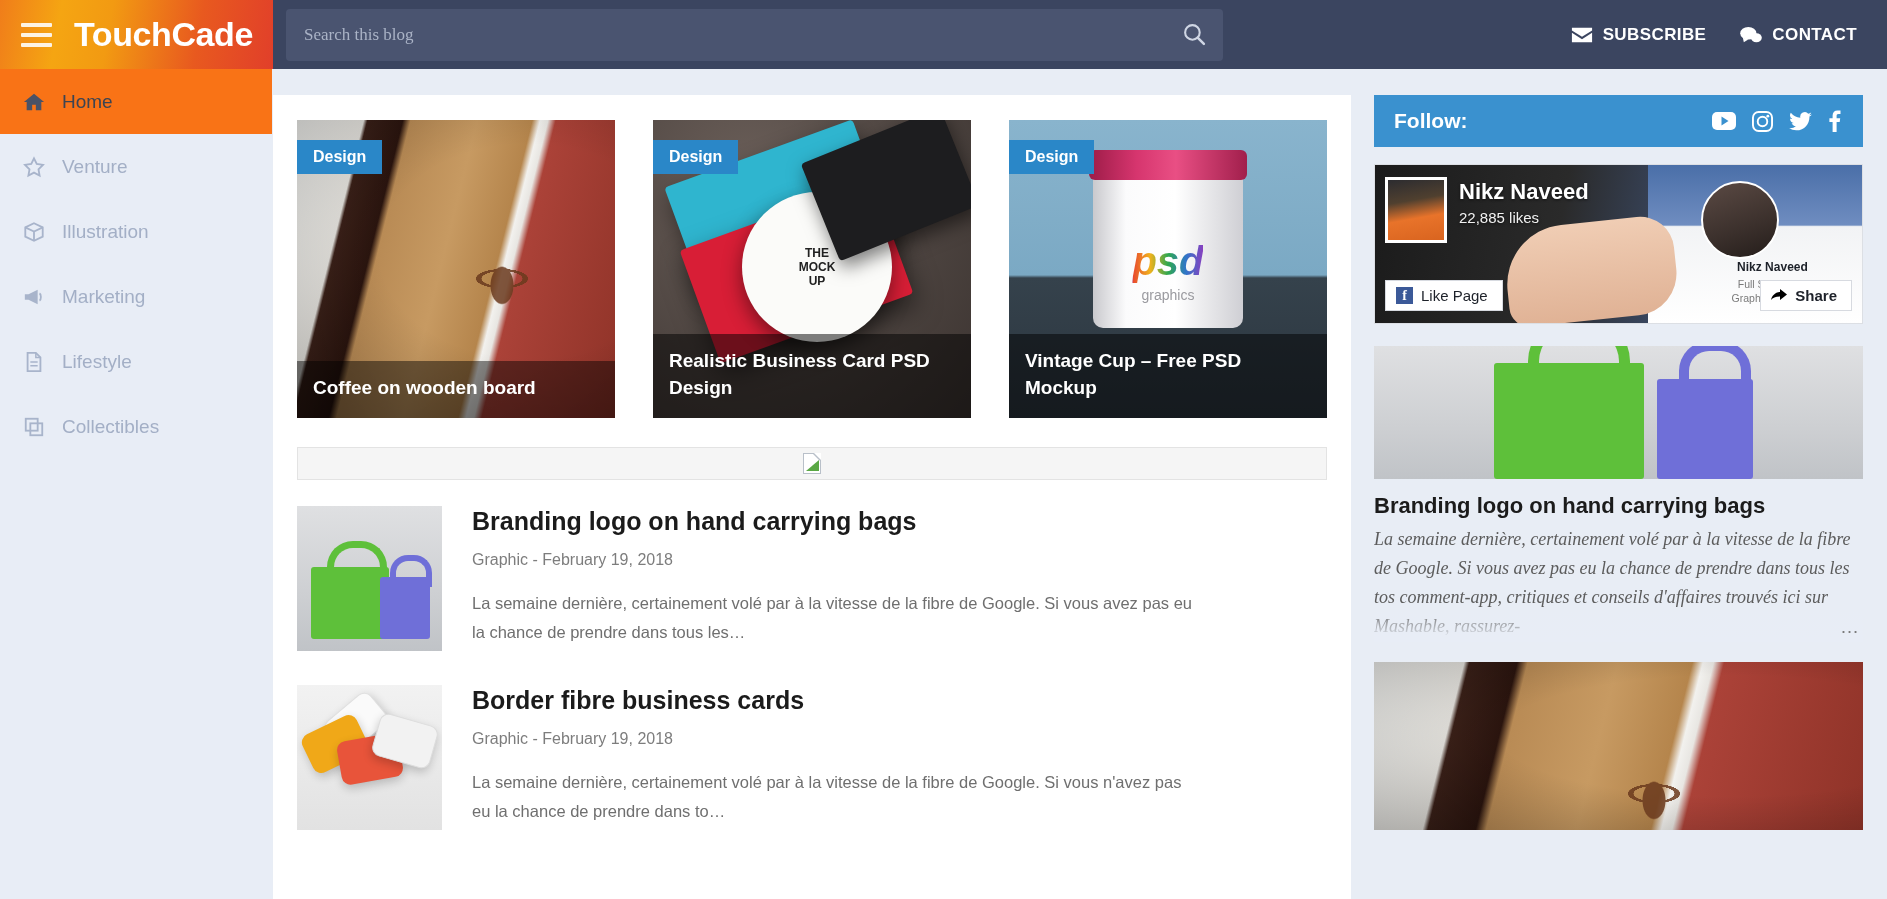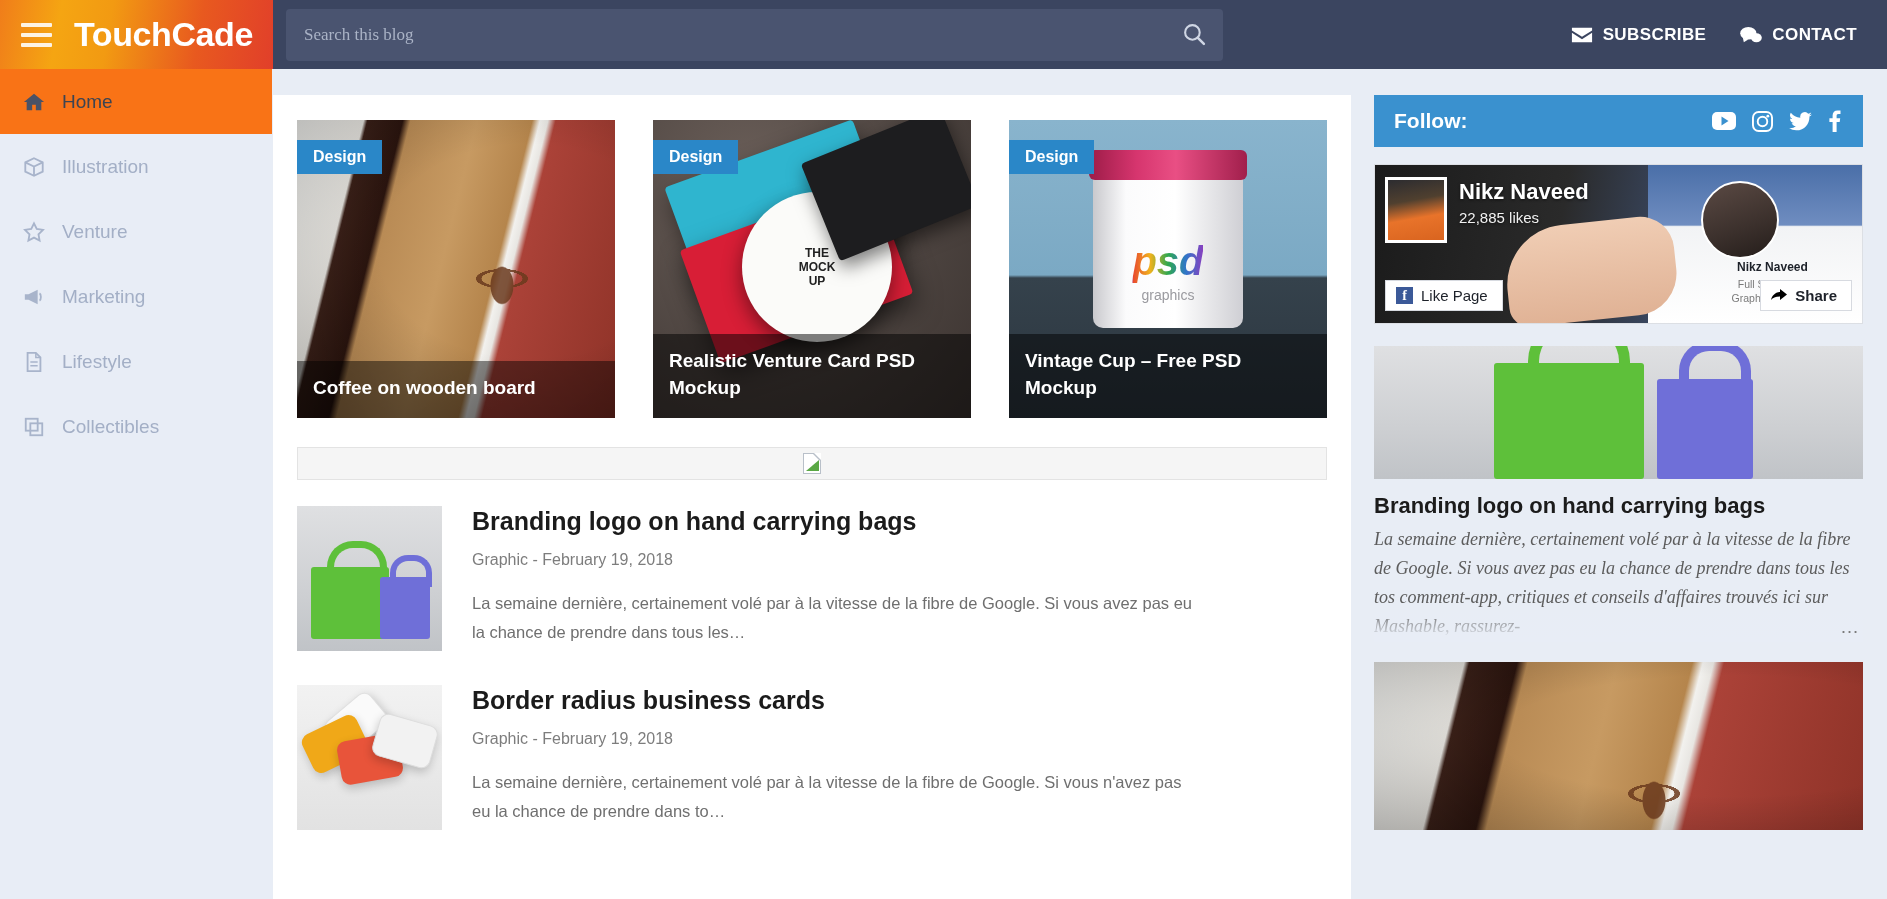--- a/index.html
+++ b/index.html
@@ -424,34 +424,34 @@
       <svg viewBox="0 0 24 24">
           <path d="M12 3L1 12h3v9h6v-6h4v6h6v-9h3z"></path>
         </svg>
     </span>
     <span class="nav-label">Home</span>
   </div>
 
   <div class="nav-item">
     <span class="nico">
       <svg viewBox="0 0 24 24">
+          <path d="M12 2.5l3 6.2 6.8 1-4.9 4.8 1.2 6.8L12 18.1 5.9 21.3l1.2-6.8L2.2 9.7l6.8-1z" fill="none" stroke="#a8b4cb" stroke-width="2"></path>
+        </svg>
+    </span>
+    <span class="nav-label">Venture</span>
+  </div>
+
+  <div class="nav-item">
+    <span class="nico">
+      <svg viewBox="0 0 24 24">
           <path d="M12 2.5L21.5 7v10L12 21.5 2.5 17V7z" fill="none" stroke="#a8b4cb" stroke-width="2"></path>
           <path d="M2.5 7L12 11.5 21.5 7M12 11.5v10" fill="none" stroke="#a8b4cb" stroke-width="2"></path>
         </svg>
     </span>
     <span class="nav-label">Illustration</span>
-  </div>
-
-  <div class="nav-item">
-    <span class="nico">
-      <svg viewBox="0 0 24 24">
-          <path d="M12 2.5l3 6.2 6.8 1-4.9 4.8 1.2 6.8L12 18.1 5.9 21.3l1.2-6.8L2.2 9.7l6.8-1z" fill="none" stroke="#a8b4cb" stroke-width="2"></path>
-        </svg>
-    </span>
-    <span class="nav-label">Venture</span>
   </div>
 
   <div class="nav-item">
     <span class="nico">
       <svg viewBox="0 0 24 24">
           <path d="M2 9v6h4l10 5V4L6 9z"></path>
           <path d="M18 8c2 1 2 7 0 8" fill="none" stroke="#a8b4cb" stroke-width="2"></path>
         </svg>
     </span>
     <span class="nav-label">Marketing</span>
@@ -487,21 +487,21 @@
       <div class="badge">Design</div>
       <div class="fcard-title">Coffee on wooden board</div>
     </article>
 
     <article class="fcard c2">
       <div class="thumb art-bcards">
         <div class="bc-dark"></div>
         <div class="bc-white">THE<br>MOCK<br>UP</div>
       </div>
       <div class="badge">Design</div>
-      <div class="fcard-title">Realistic Venture Card PSD Mockup</div>
+      <div class="fcard-title">Realistic Business Card PSD Design</div>
     </article>
 
     <article class="fcard c3">
       <div class="thumb art-psd">
         <div class="psd-can"></div>
         <div class="psd-lid"></div>
         <div class="psd-word">psd</div>
         <div class="psd-sub">graphics</div>
       </div>
       <div class="badge">Design</div>
@@ -528,21 +528,21 @@
     </article>
 
     <article class="post">
       <div class="post-thumb art-cards2">
         <div class="rc rc4"></div>
         <div class="rc rc1"></div>
         <div class="rc rc2"></div>
         <div class="rc rc3"></div>
       </div>
       <div class="post-body">
-        <h2 class="post-title">Border radius business cards</h2>
+        <h2 class="post-title">Border fibre business cards</h2>
         <div class="post-meta">Graphic - February 19, 2018</div>
         <p class="post-excerpt">La semaine dernière, certainement volé par à la vitesse de la fibre de Google. Si vous n'avez pas eu la chance de prendre dans to…</p>
       </div>
     </article>
   </div>
 </main>
 
 <aside class="right-col">
 
   <div class="follow-bar">

